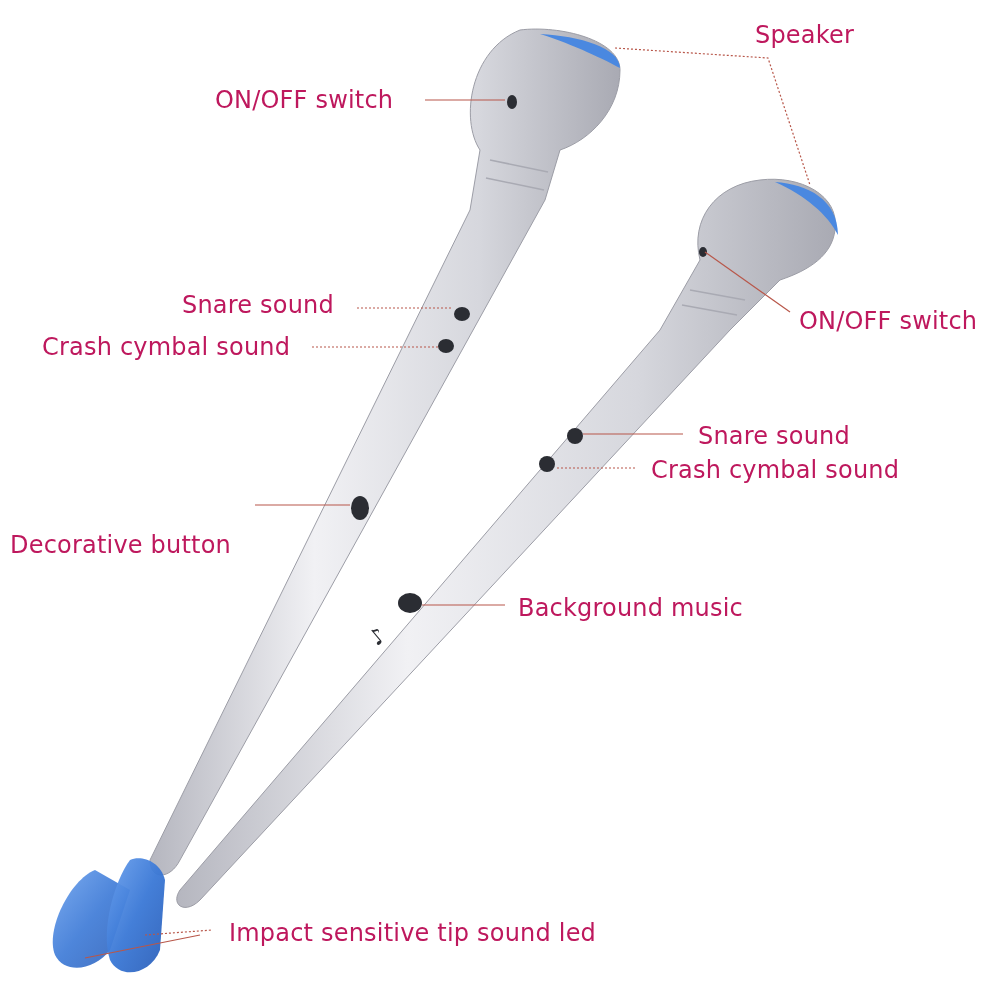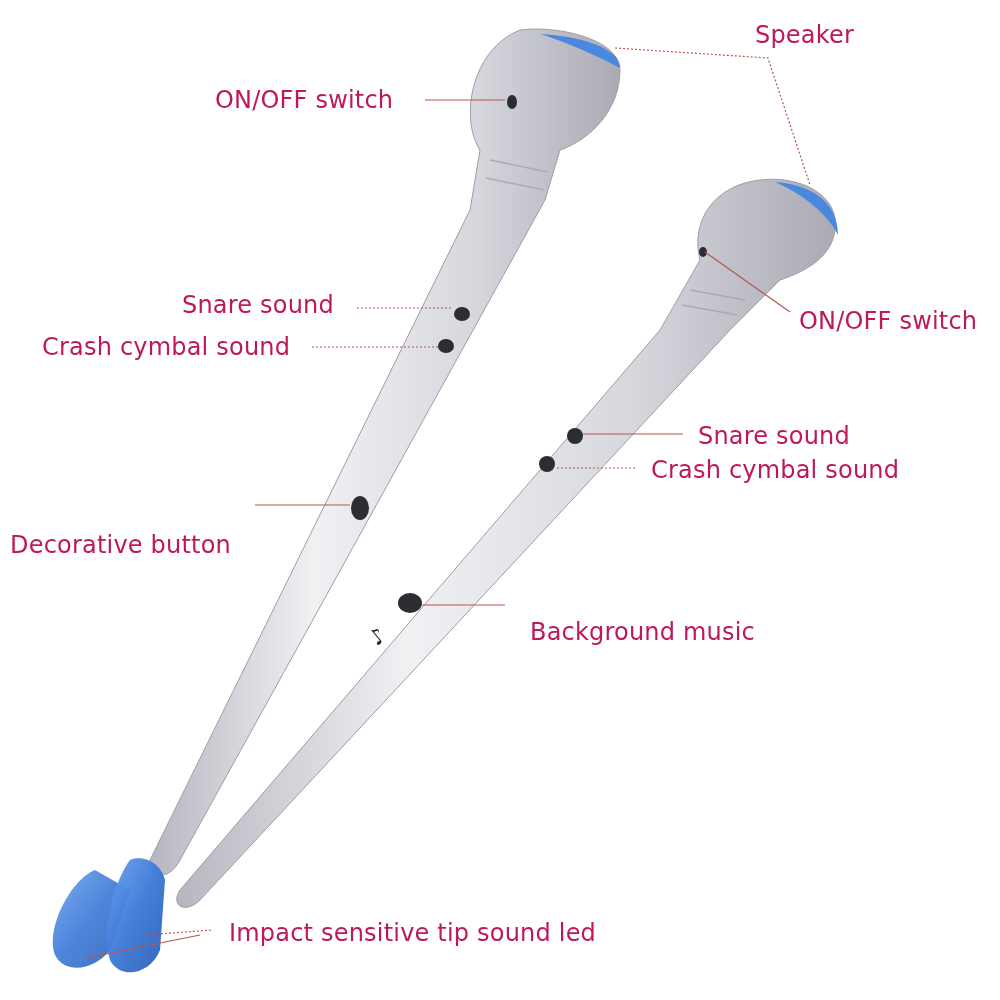--- a/index.html
+++ b/index.html
@@ -70,14 +70,14 @@
 </svg>
 
 <div class="label" style="left:755px; top:23px;">Speaker</div>
 <div class="label" style="left:215px; top:88px;">ON/OFF switch</div>
 <div class="label" style="left:799px; top:309px;">ON/OFF switch</div>
 <div class="label" style="left:182px; top:293px;">Snare sound</div>
 <div class="label" style="left:42px; top:335px;">Crash cymbal sound</div>
 <div class="label" style="left:698px; top:424px;">Snare sound</div>
 <div class="label" style="left:651px; top:458px;">Crash cymbal sound</div>
 <div class="label" style="left:10px; top:491px;margin-top:42px;">Decorative button</div>
-<div class="label" style="left:518px; top:620px;margin-left:12px;">Background music</div>
+<div class="label" style="left:518px; top:596px;">Background music</div>
 <div class="label" style="left:229px; top:921px;">Impact sensitive tip sound led</div>
 
 </body></html>

